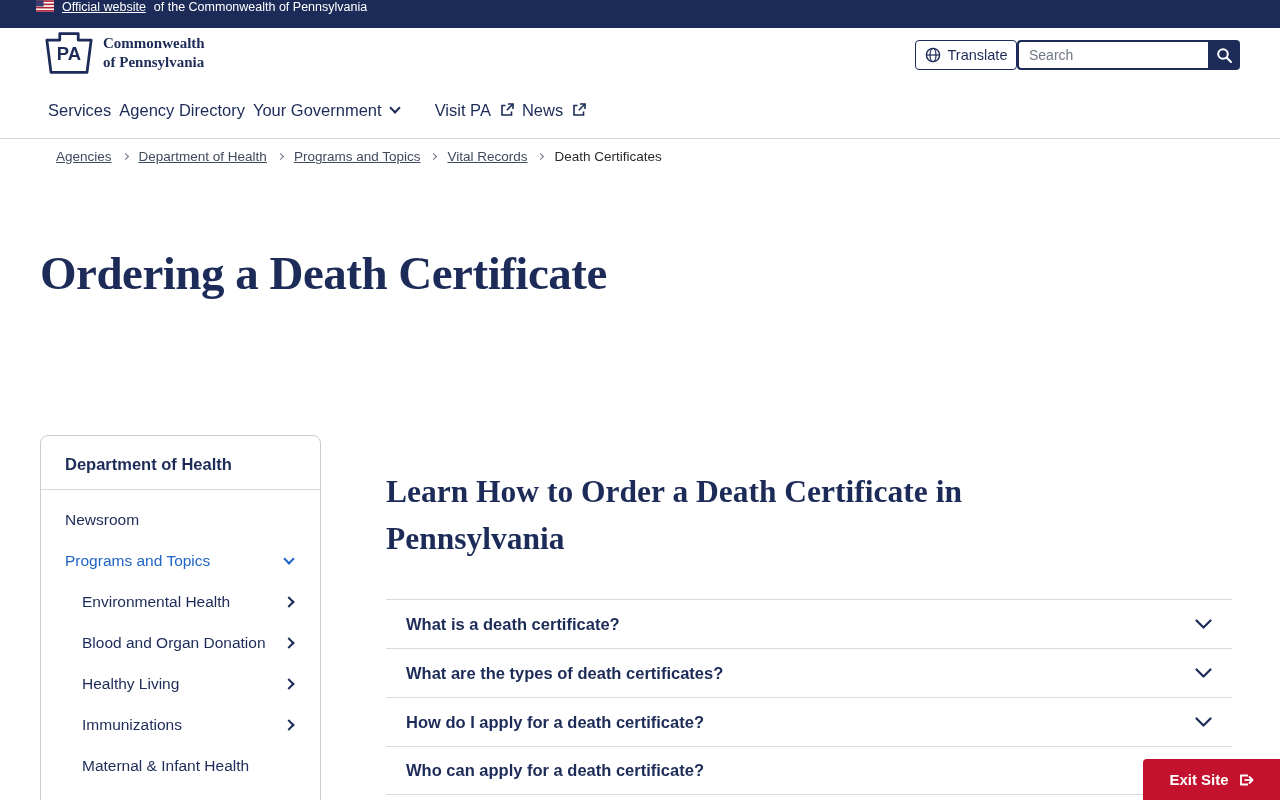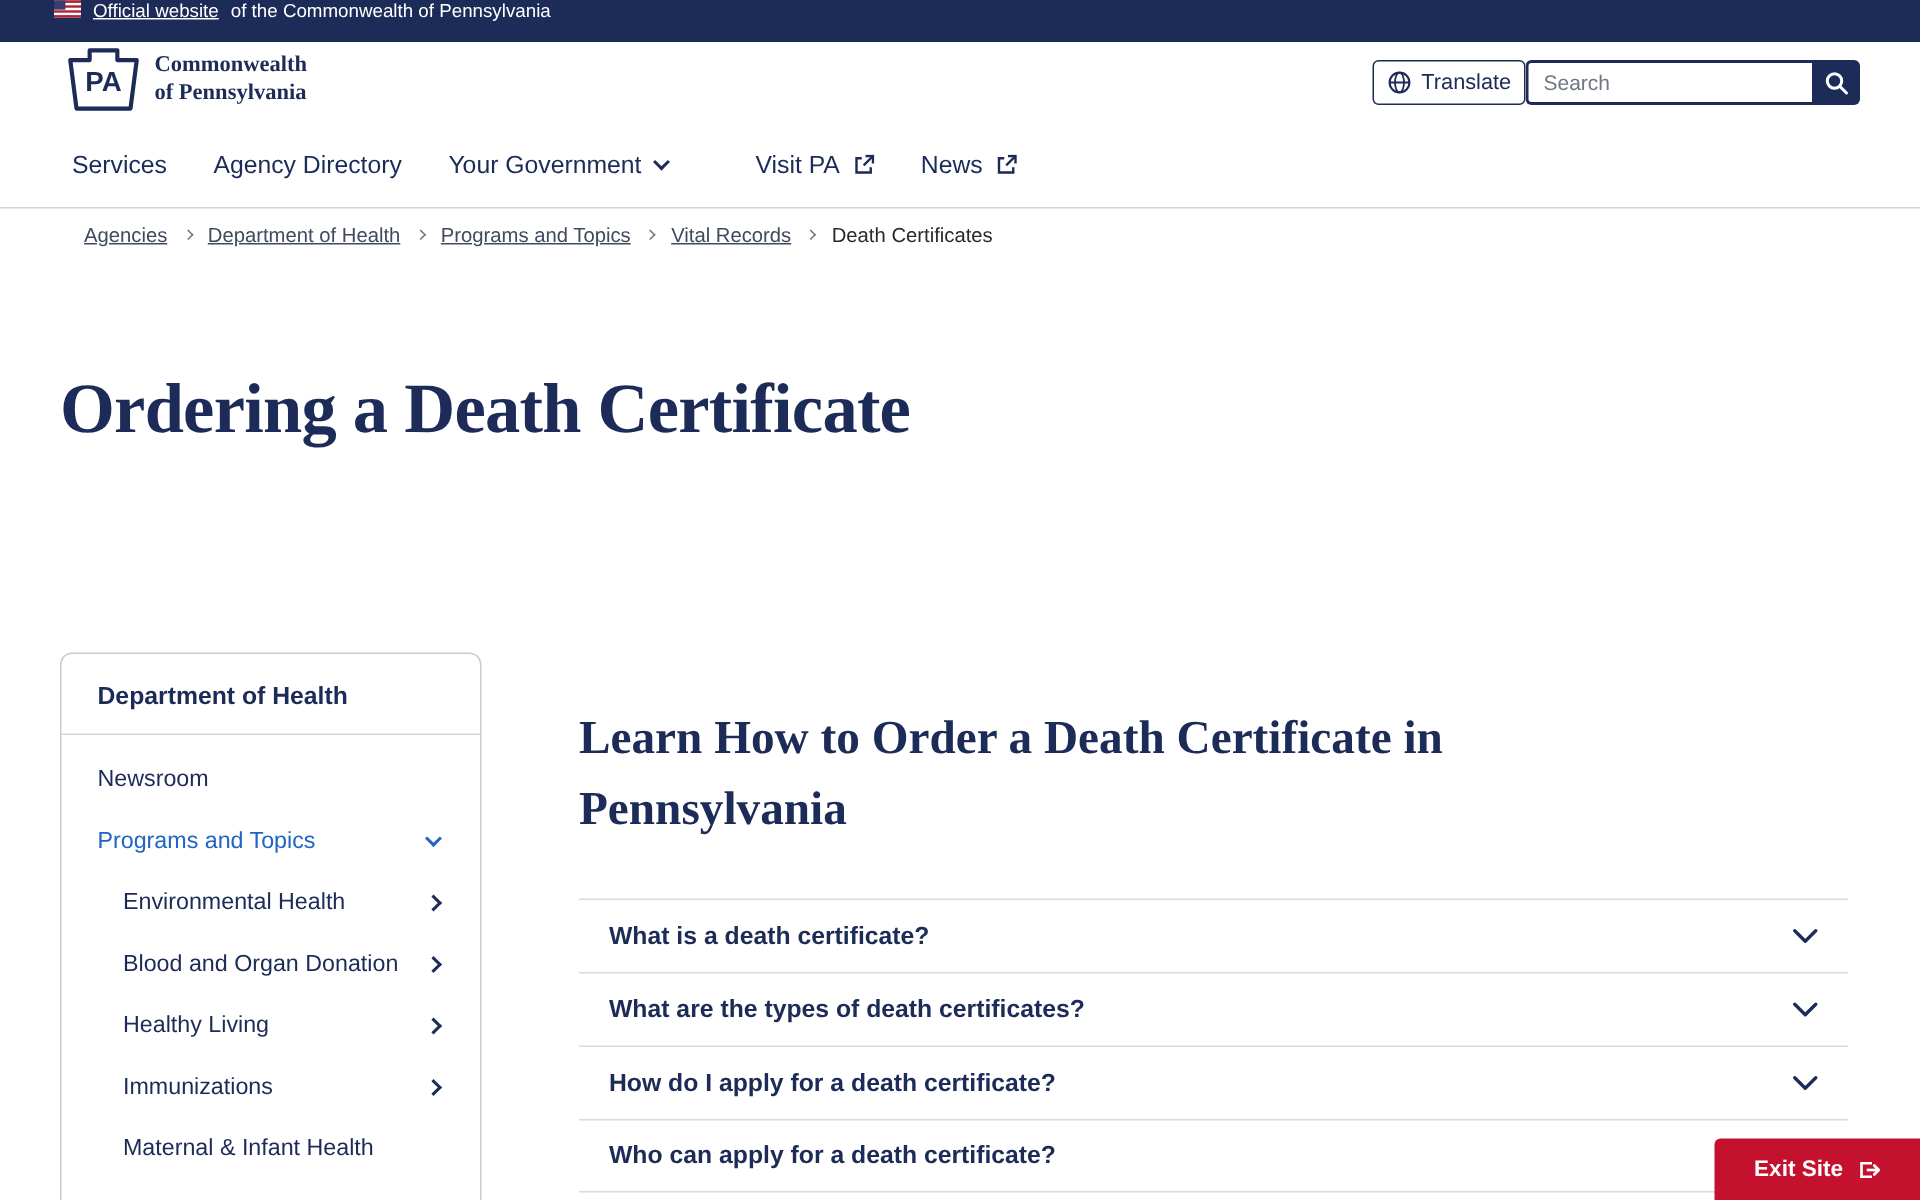--- a/index.html
+++ b/index.html
@@ -44,21 +44,21 @@
   .search-input::placeholder { color:#707784; }
   .search-btn {
     width:32px; height:30px; background:#1C2B57; border:none;
     border-radius:0 4px 4px 0; display:flex; align-items:center; justify-content:center;
     cursor:pointer;
   }
 
   
   .mainnav {
     position:absolute; top:82px; left:0; width:1280px; height:57px;
-    display:flex; align-items:center; padding-left:48px; gap:31px;
+    display:flex; align-items:center; padding-left:48px; gap:8px;
     border-bottom:1px solid #d2d6dc; background:#fff;
   }
   .mainnav a {
     color:#1C2B57; text-decoration:none; font-size:16.5px;
     display:flex; align-items:center; gap:9px; cursor:pointer;
   }
   .nav-extra-gap { margin-left:28px; }
 
   
   .chev { display:inline-block; width:8px; height:8px;

